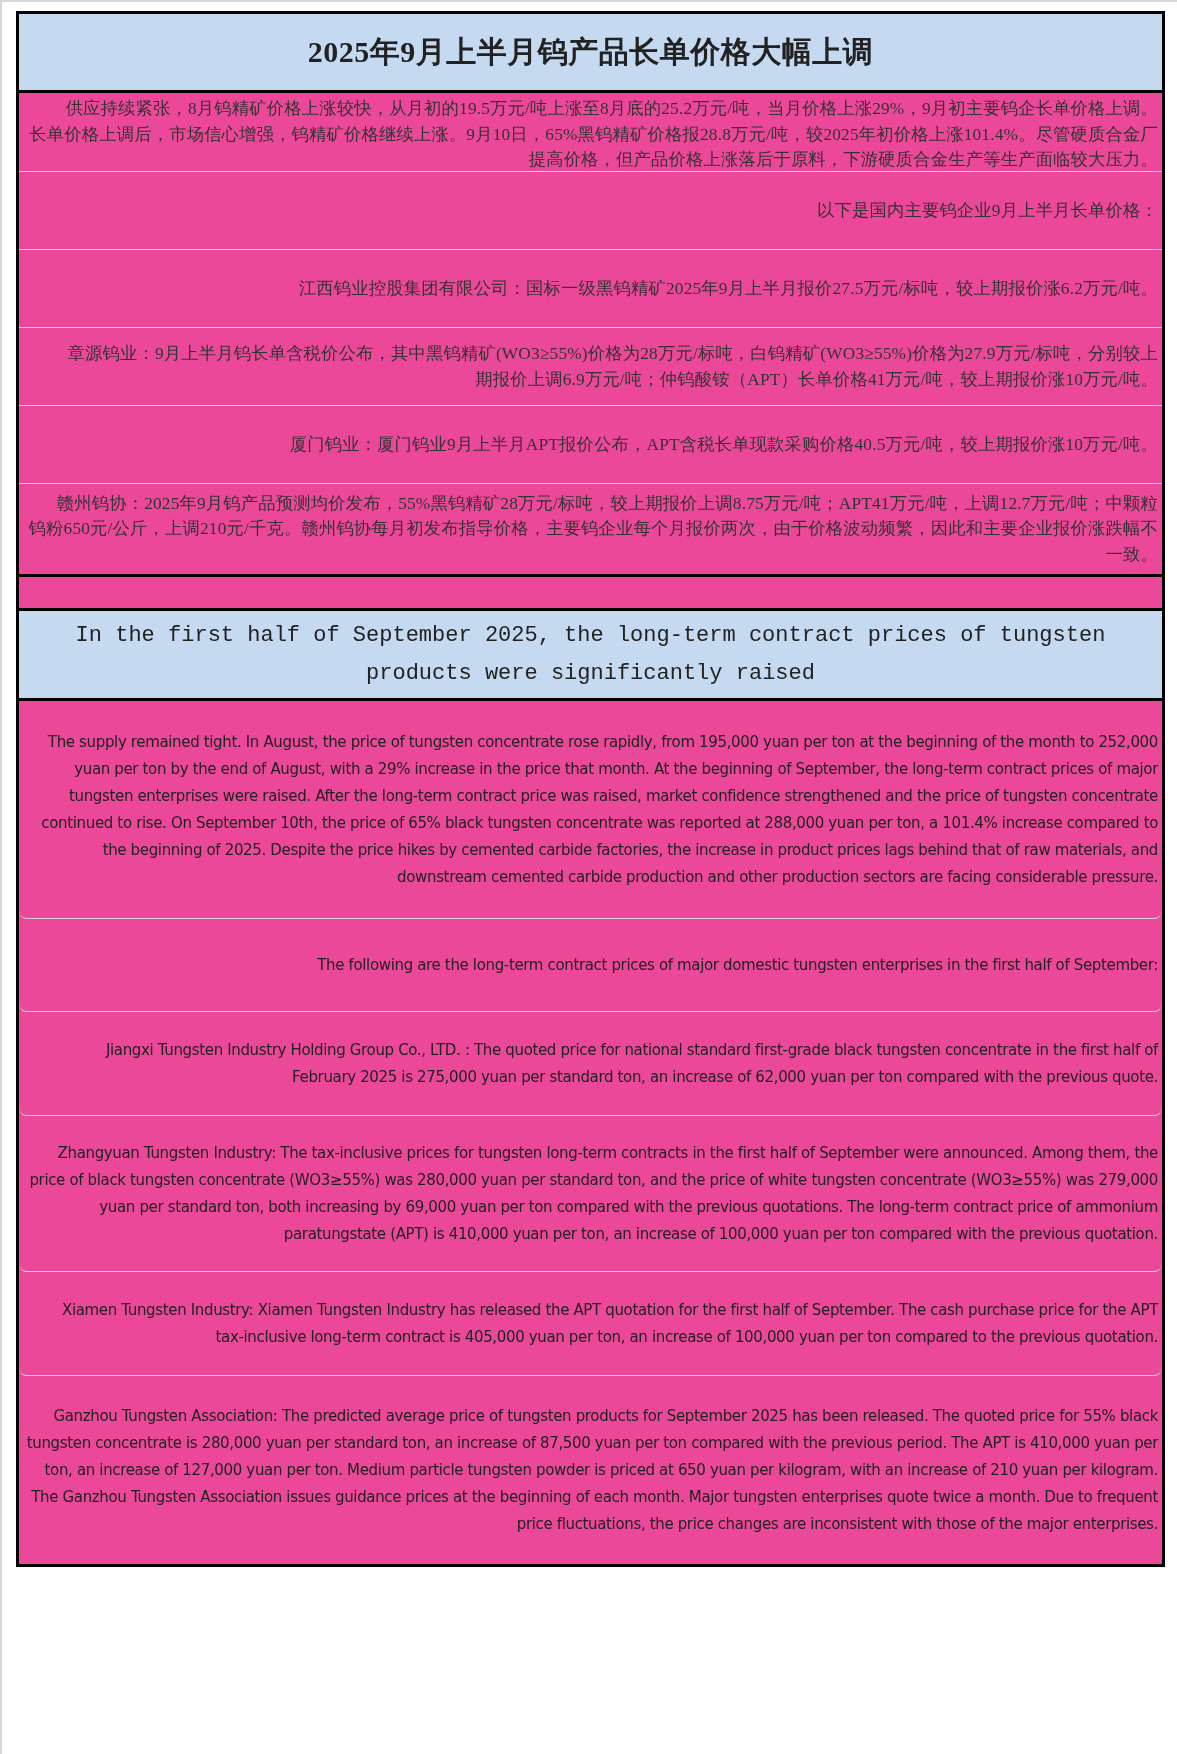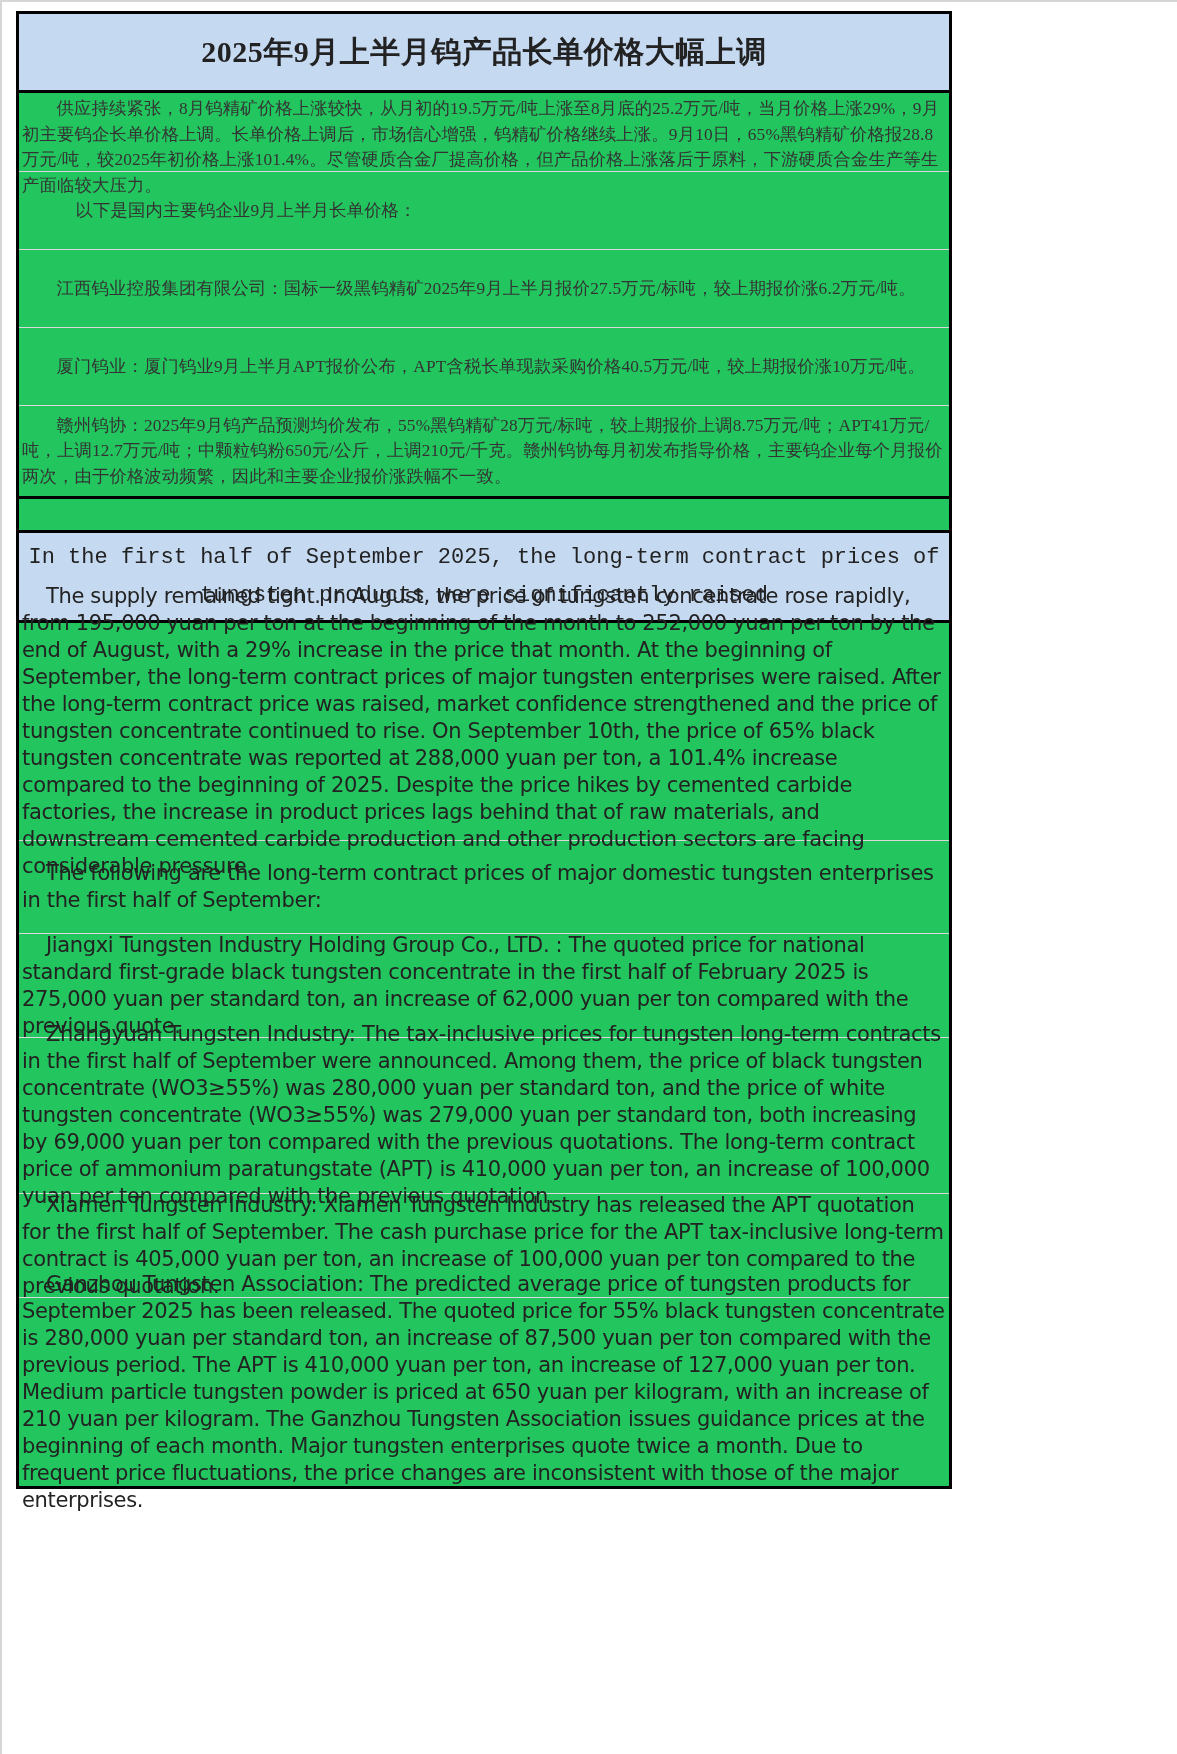--- a/index.html
+++ b/index.html
@@ -7,24 +7,24 @@
   body {
     position: relative;
     overflow: hidden;
     border-left: 2px solid #d6d6d6;
     border-top: 2px solid #d6d6d6;
   }
   .sheet {
     position: absolute;
     left: 14px;
     top: 9px;
-    width: 936px;
+    width: 1149px;
     border: 3px solid #000;
     border-collapse: collapse;
-    background: #22c55e;
+    background: #ec4899;
   }
   .title-row {
     background: #c5d9f1;
     display: flex;
     align-items: center;
     justify-content: center;
     text-align: center;
     color: #222;
   }
   .title-cn {
@@ -53,26 +53,27 @@
   }
   .row:last-child { border-bottom: none; }
   .cn {
     font-family: "Liberation Serif", "DejaVu Serif", serif;
     font-size: 17.3px;
     line-height: 25.5px;
     letter-spacing: 0.2px;
   }
   .en {
     font-family: "DejaVu Sans", "Liberation Sans", sans-serif;
-    font-size: 21px;
+    font-size: 15px;
     line-height: 27px;
     letter-spacing: -0.35px;
     color: #222;
+    border-radius: 8px;
   }
-  .row p { text-indent: 2em; width: 100%; }
+  .row p { text-indent: 2em; width: 100%; text-align: right; }
   .en.row p { text-indent: 24px; }
   .spacer {
     height: 34px;
     border-top: 3px solid #000;
   }
 </style>
 </head>
 <body>
 
 <div class="sheet">
@@ -82,20 +83,23 @@
   </div>
 
   <div class="row cn" style="height:79px; align-items:flex-start; padding-top:3px;">
     <p>供应持续紧张，8月钨精矿价格上涨较快，从月初的19.5万元/吨上涨至8月底的25.2万元/吨，当月价格上涨29%，9月初主要钨企长单价格上调。长单价格上调后，市场信心增强，钨精矿价格继续上涨。9月10日，65%黑钨精矿价格报28.8万元/吨，较2025年初价格上涨101.4%。尽管硬质合金厂提高价格，但产品价格上涨落后于原料，下游硬质合金生产等生产面临较大压力。</p>
   </div>
   <div class="row cn" style="height:78px;padding-left:22px;">
     <p>以下是国内主要钨企业9月上半月长单价格：</p>
   </div>
   <div class="row cn" style="height:78px;">
     <p>江西钨业控股集团有限公司：国标一级黑钨精矿2025年9月上半月报价27.5万元/标吨，较上期报价涨6.2万元/吨。</p>
+  </div>
+  <div class="row cn" style="height:78px;">
+    <p>章源钨业：9月上半月钨长单含税价公布，其中黑钨精矿(WO3≥55%)价格为28万元/标吨，白钨精矿(WO3≥55%)价格为27.9万元/标吨，分别较上期报价上调6.9万元/吨；仲钨酸铵（APT）长单价格41万元/吨，较上期报价涨10万元/吨。</p>
   </div>
   <div class="row cn" style="height:78px;">
     <p>厦门钨业：厦门钨业9月上半月APT报价公布，APT含税长单现款采购价格40.5万元/吨，较上期报价涨10万元/吨。</p>
   </div>
   <div class="row cn" style="height:90px; border-bottom:none;">
     <p>赣州钨协：2025年9月钨产品预测均价发布，55%黑钨精矿28万元/标吨，较上期报价上调8.75万元/吨；APT41万元/吨，上调12.7万元/吨；中颗粒钨粉650元/公斤，上调210元/千克。赣州钨协每月初发布指导价格，主要钨企业每个月报价两次，由于价格波动频繁，因此和主要企业报价涨跌幅不一致。</p>
   </div>
 
   <div class="spacer"></div>
 

